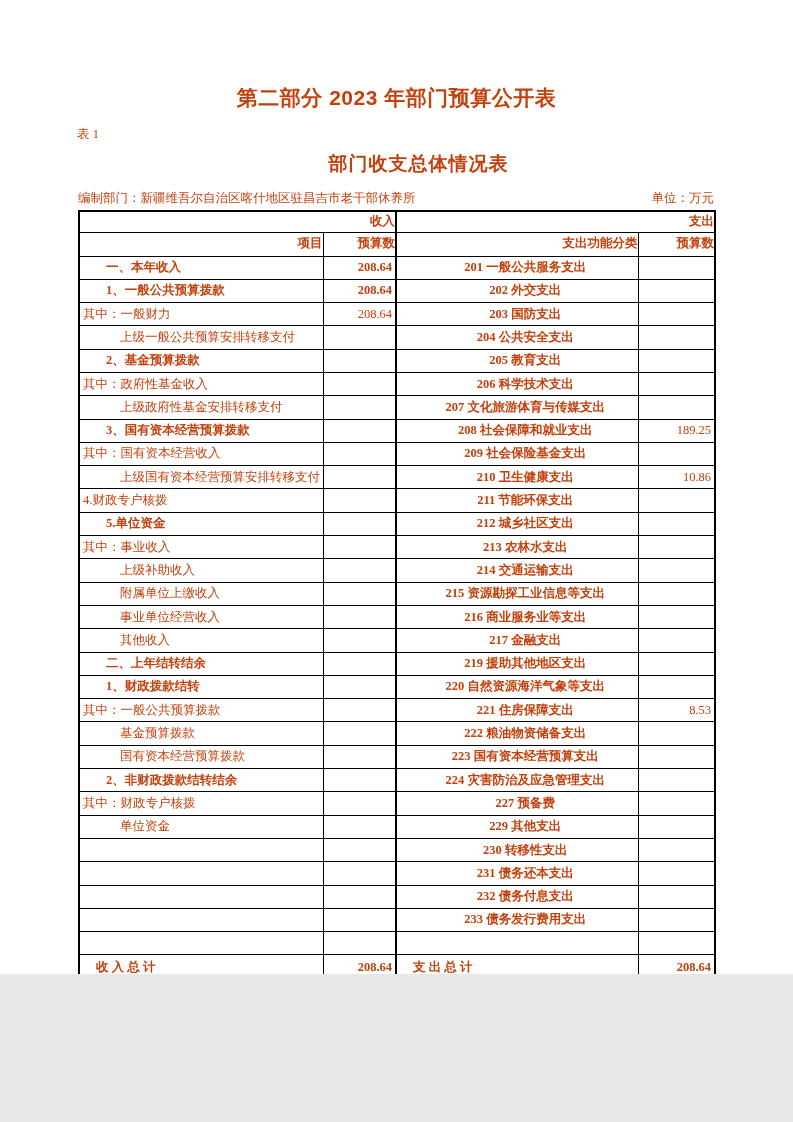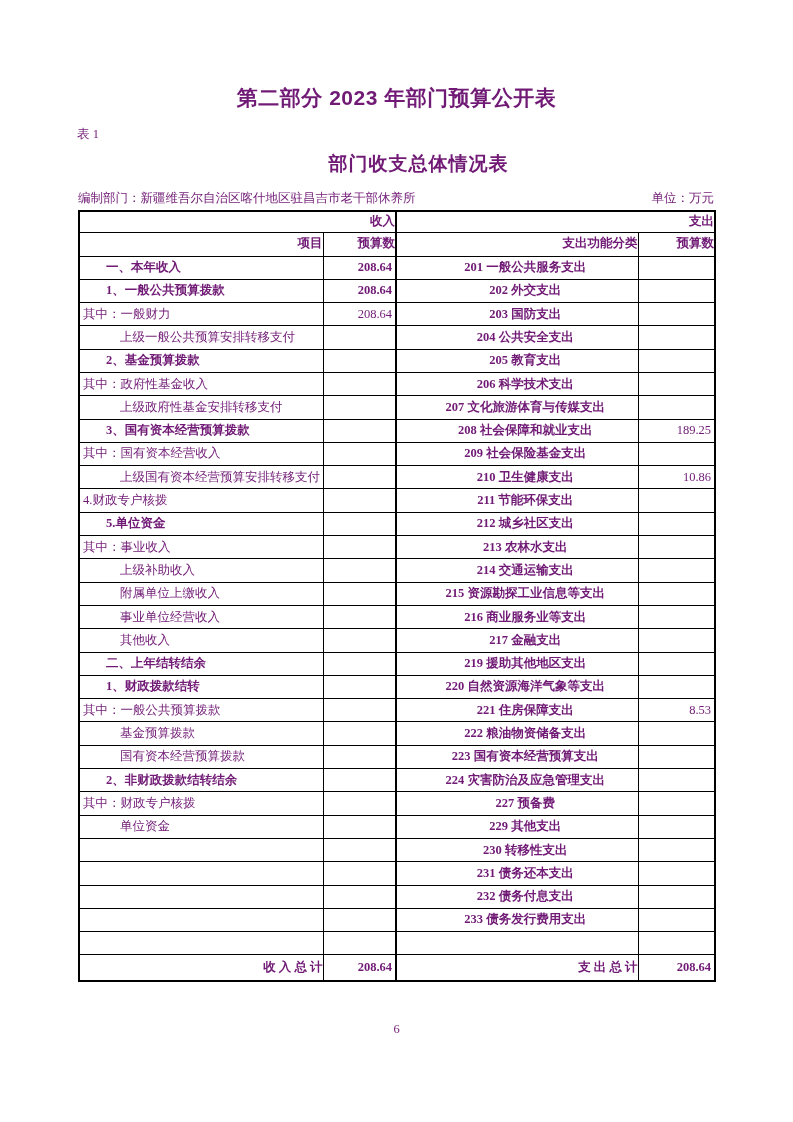--- a/index.html
+++ b/index.html
@@ -1,24 +1,24 @@
 <!DOCTYPE html>
 <html><head>
 <meta charset="utf-8">
 <style>
   * { margin: 0; padding: 0; box-sizing: border-box; }
   html, body { background: #e8e8e8; }
   .page {
     position: relative;
     width: 793px;
-    height: 1122px;
+    height: 974px;
     background: #ffffff;
     margin: 0 auto;
     font-family: "Liberation Serif", "DejaVu Serif", serif;
-    color: #701a75;
+    color: #c2410c;
     overflow: hidden;
   }
   .part-title {
     position: absolute;
     top: 84px; left: 0; width: 100%;
     text-align: center;
     font-family: "Liberation Sans", "DejaVu Sans", sans-serif;
     font-weight: bold;
     font-size: 21px;
     letter-spacing: 0.5px;
@@ -66,21 +66,21 @@
   tr.hdr2 { height: 24px; }
   tbody tr { height: 23.3px; }
   tr.total-row { height: 26px; }
   .c-item { text-align: left; padding-left: 3px; }
   .c-item.ind { padding-left: 40px; }
   .c-num { text-align: right; padding-right: 3px; }
   .c-exp { text-align: center; padding-left: 16px; border-left: 2px solid #000 !important; font-weight: bold; }
   th.sep { border-left: 2px solid #000 !important; }
   .b { font-weight: bold; padding-left: 26px; }
   tr.total-row td { font-weight: bold; }
-  tr.total-row .c-item, tr.total-row .c-exp { text-align: right; padding-left: 4px; margin-top: 44px; }
+  tr.total-row .c-item, tr.total-row .c-exp { text-align: left; padding-left: 16px; margin-top: 44px; }
   .page-num {
     position: absolute;
     top: 1022px; left: 0; width: 100%;
     text-align: center;
     font-size: 12.5px;
   }
 </style>
 </head>
 <body>
 

